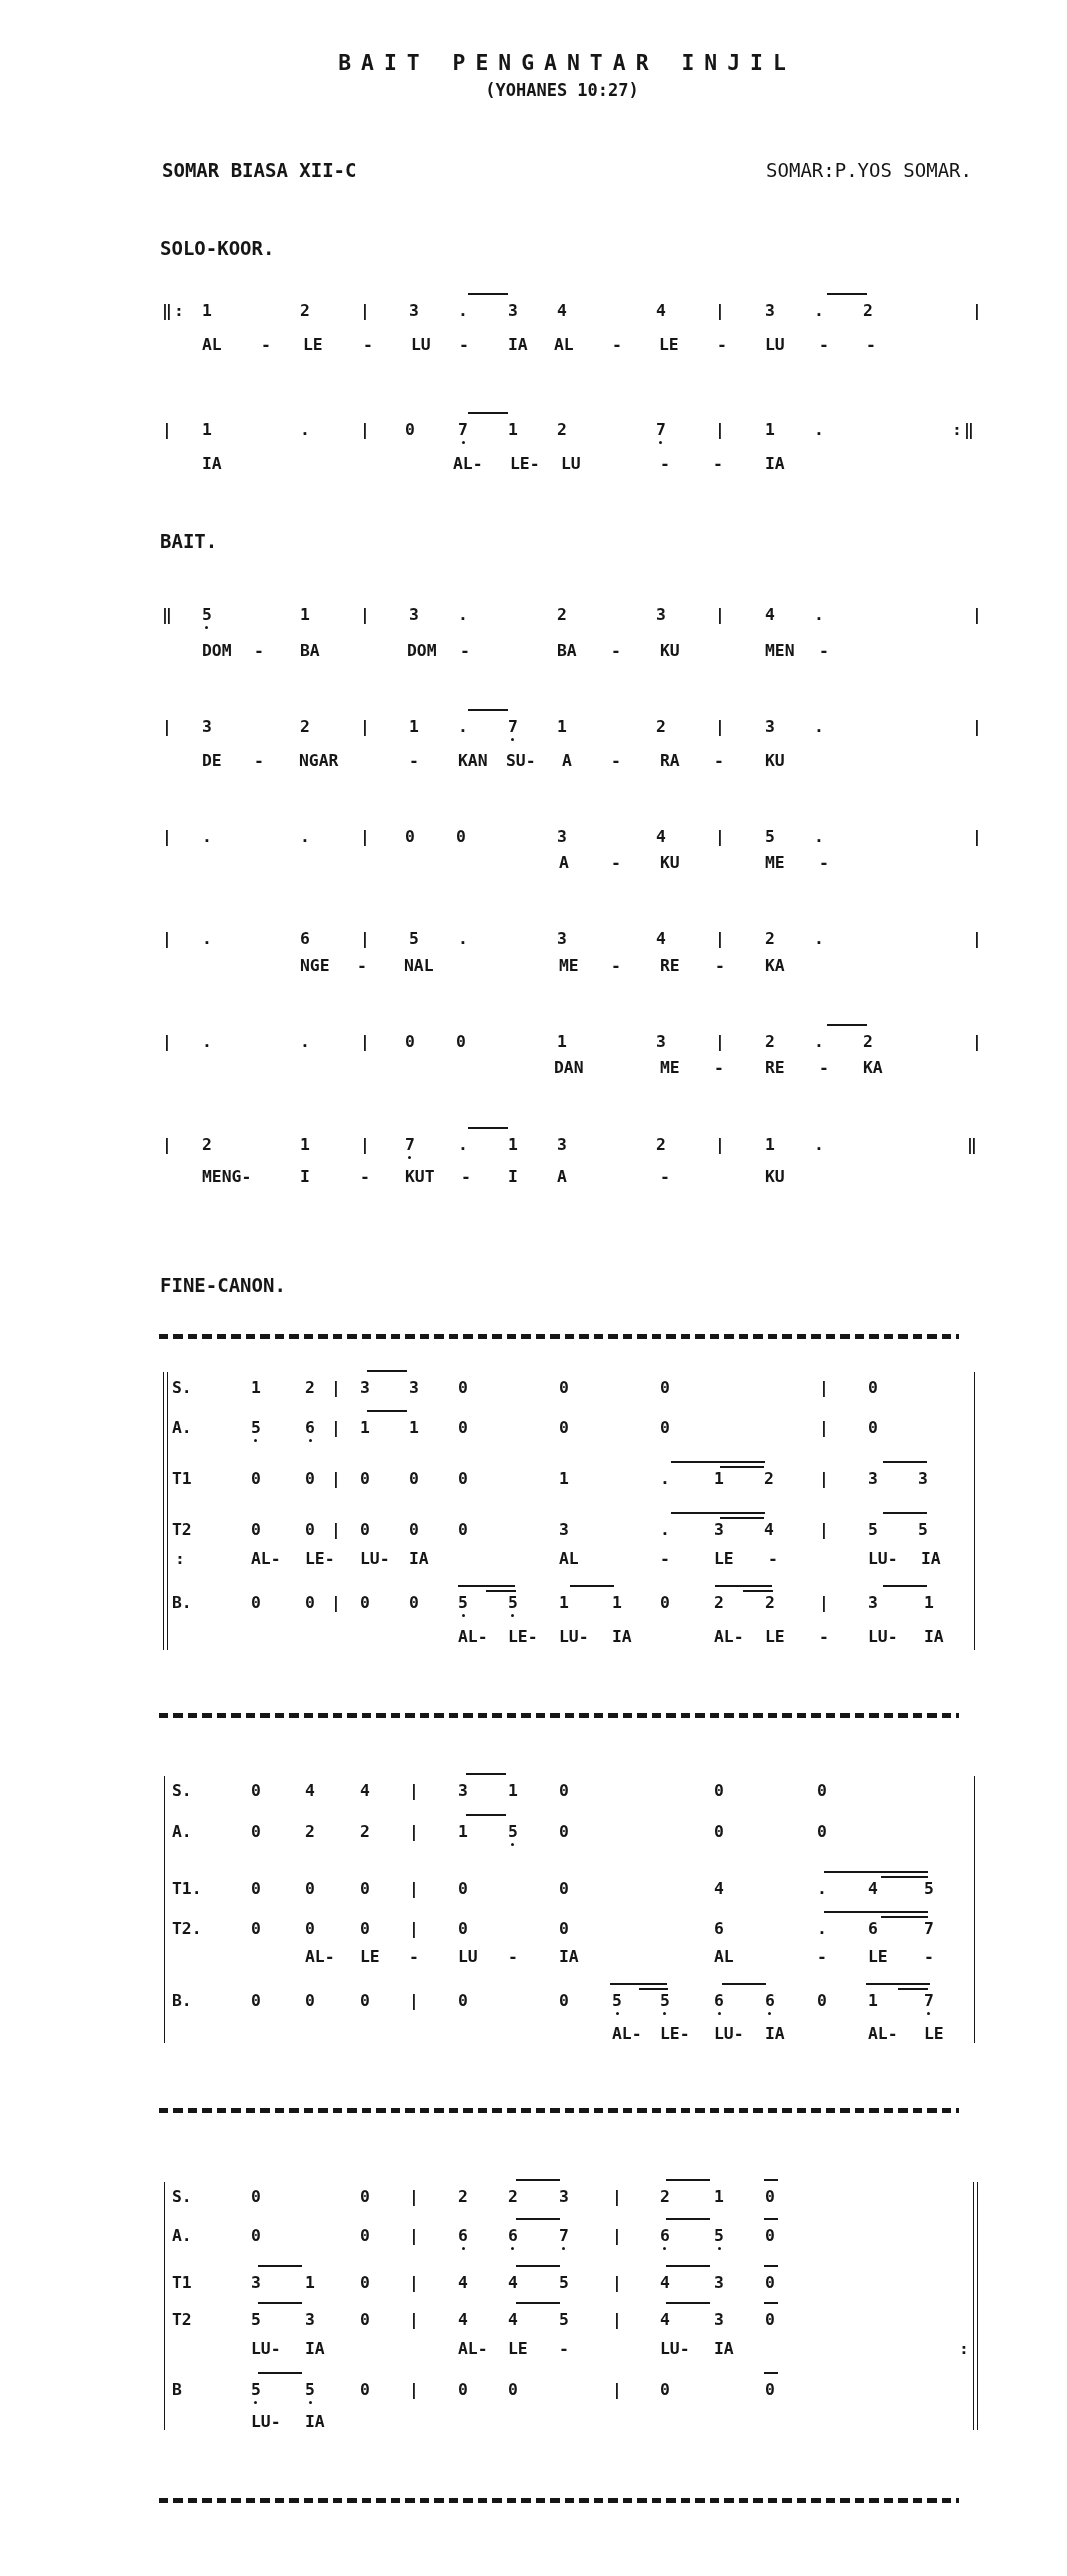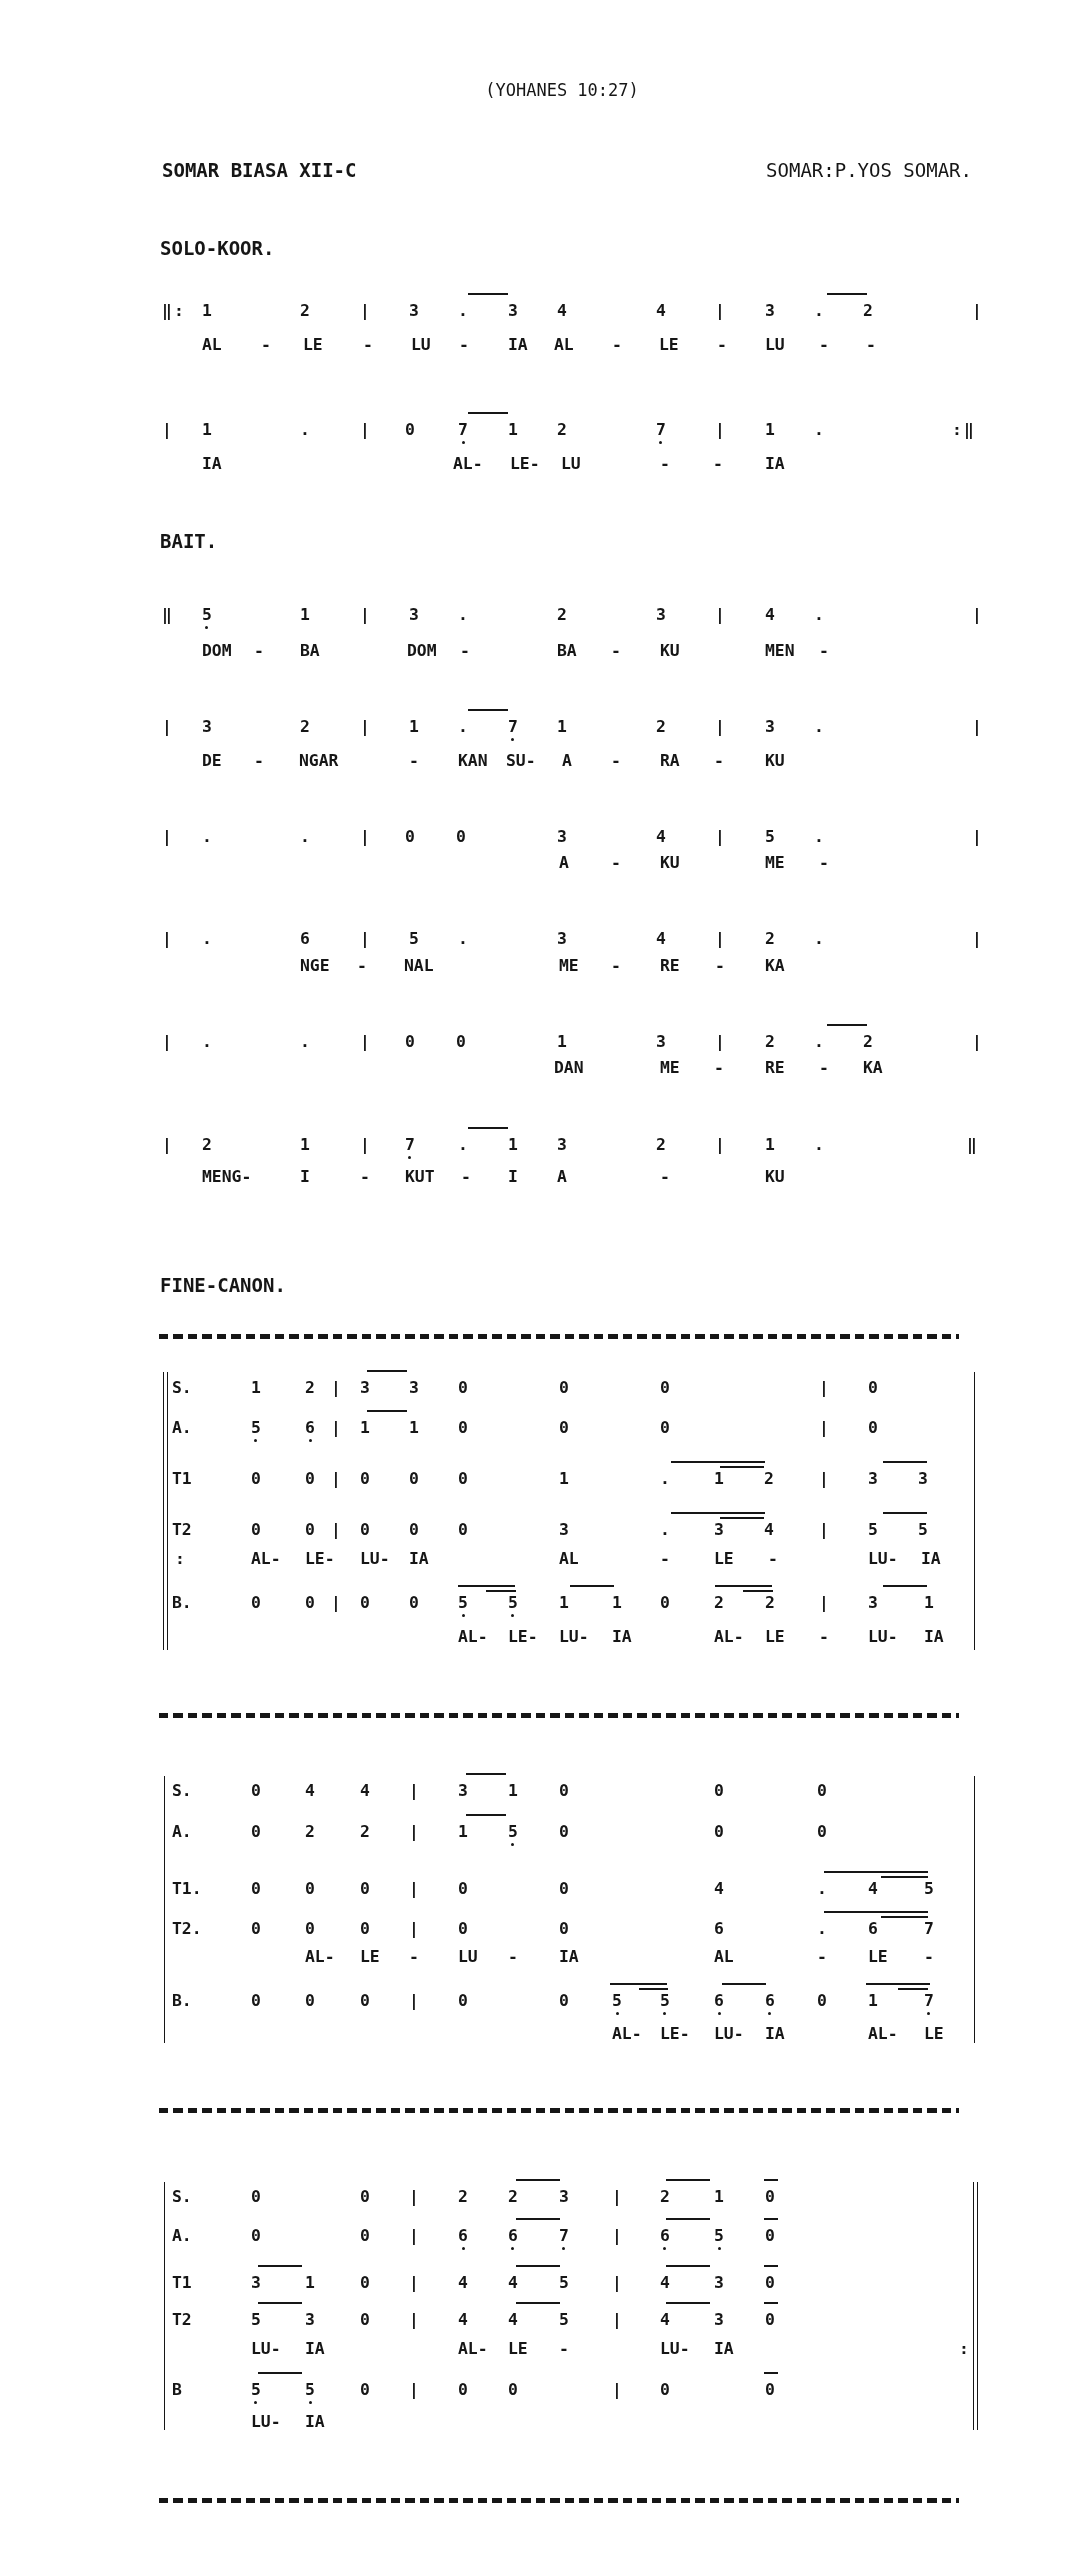--- a/index.html
+++ b/index.html
@@ -8,21 +8,21 @@
     font-family:"DejaVu Sans Mono","Liberation Mono",monospace;color:#161616;
     overflow:hidden;
   }
   .page{position:absolute;left:0;top:0;width:1067px;height:2576px;background:#ffffff;}
   .title{
     position:absolute;top:50px;left:567px;transform:translateX(-50%);
     font-size:21.4px;font-weight:700;letter-spacing:10px;white-space:nowrap;
   }
   .subtitle{
     position:absolute;top:80px;left:562px;transform:translateX(-50%);
-    font-size:17px;font-weight:400;white-space:nowrap;
+    font-size:17px;font-weight:700;white-space:nowrap;
   }
   .hleft{position:absolute;top:159px;left:162px;font-size:19px;font-weight:700;white-space:nowrap;}
   .hright{position:absolute;top:159px;right:95px;font-size:19px;font-weight:400;white-space:nowrap;}
   .heading{position:absolute;left:160px;font-size:19px;font-weight:700;white-space:nowrap;}
   .row{
     position:absolute;left:162px;width:843px;height:26.4px;
     font-size:16.4px;font-weight:700;line-height:19px;white-space:pre;
   }
   .tok{position:absolute;top:0;white-space:pre;}
   .ovl{position:absolute;height:1.9px;background:#161616;}
@@ -31,20 +31,21 @@
   .sep{
     position:absolute;left:159px;width:800px;height:5px;
     background:repeating-linear-gradient(90deg,#161616 0 9.4px,transparent 9.4px 14.5px);
   }
   .vline{position:absolute;width:1.3px;background:#161616;}
 </style>
 </head>
 <body>
 
 <div class="page">
+  <div class="title">BAIT PENGANTAR INJIL</div>
   <div class="subtitle">(YOHANES 10:27)</div>
   <div class="hleft">SOMAR BIASA XII-C</div>
   <div class="hright">SOMAR:P.YOS SOMAR.</div>
   <div id="sheet">
       <div class="heading" style="top: 237px;">SOLO-KOOR.</div>
       <div class="row" style="top: 301px;"><span class="tok" style="left: 0px;">‖</span><span class="tok" style="left: 12px;">:</span><span class="tok" style="left: 40px;">1</span><span class="tok" style="left: 138px;">2</span><span class="tok" style="left: 198px;">|</span><span class="tok" style="left: 247px;">3</span><span class="tok" style="left: 296px;">.</span><span class="tok" style="left: 346px;">3</span><span class="tok" style="left: 395px;">4</span><span class="tok" style="left: 494px;">4</span><span class="tok" style="left: 553px;">|</span><span class="tok" style="left: 603px;">3</span><span class="tok" style="left: 652px;">.</span><span class="tok" style="left: 701px;">2</span><span class="tok" style="left: 810px;">|</span><div class="ovl" style="left: 306px; width: 40px; top: -7.6px;"></div><div class="ovl" style="left: 665px; width: 40px; top: -7.6px;"></div></div>
       <div class="row" style="top: 335px;"><span class="tok" style="left: 40px;">AL</span><span class="tok" style="left: 99px;">-</span><span class="tok" style="left: 141px;">LE</span><span class="tok" style="left: 201px;">-</span><span class="tok" style="left: 249px;">LU</span><span class="tok" style="left: 297px;">-</span><span class="tok" style="left: 346px;">IA</span><span class="tok" style="left: 392px;">AL</span><span class="tok" style="left: 450px;">-</span><span class="tok" style="left: 497px;">LE</span><span class="tok" style="left: 555px;">-</span><span class="tok" style="left: 603px;">LU</span><span class="tok" style="left: 657px;">-</span><span class="tok" style="left: 704px;">-</span></div>
       <div class="row" style="top: 420px;"><span class="tok" style="left: 0px;">|</span><span class="tok" style="left: 40px;">1</span><span class="tok" style="left: 138px;">.</span><span class="tok" style="left: 198px;">|</span><span class="tok" style="left: 243px;">0</span><span class="tok" style="left: 296px;">7</span><span class="tok" style="left: 346px;">1</span><span class="tok" style="left: 395px;">2</span><span class="tok" style="left: 494px;">7</span><span class="tok" style="left: 553px;">|</span><span class="tok" style="left: 603px;">1</span><span class="tok" style="left: 652px;">.</span><span class="tok" style="left: 790px;">:</span><span class="tok" style="left: 802px;">‖</span><div class="ovl" style="left: 306px; width: 40px; top: -7.6px;"></div><div class="odot" style="left: 300px;"></div><div class="odot" style="left: 497px;"></div></div>
       <div class="row" style="top: 454px;"><span class="tok" style="left: 40px;">IA</span><span class="tok" style="left: 291px;">AL-</span><span class="tok" style="left: 348px;">LE-</span><span class="tok" style="left: 399px;">LU</span><span class="tok" style="left: 498px;">-</span><span class="tok" style="left: 551px;">-</span><span class="tok" style="left: 603px;">IA</span></div>
       <div class="heading" style="top: 530px;">BAIT.</div>

